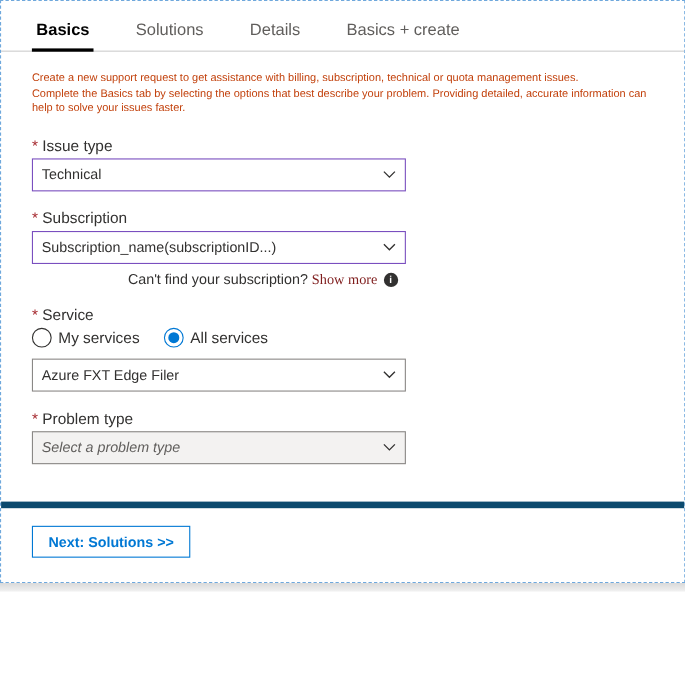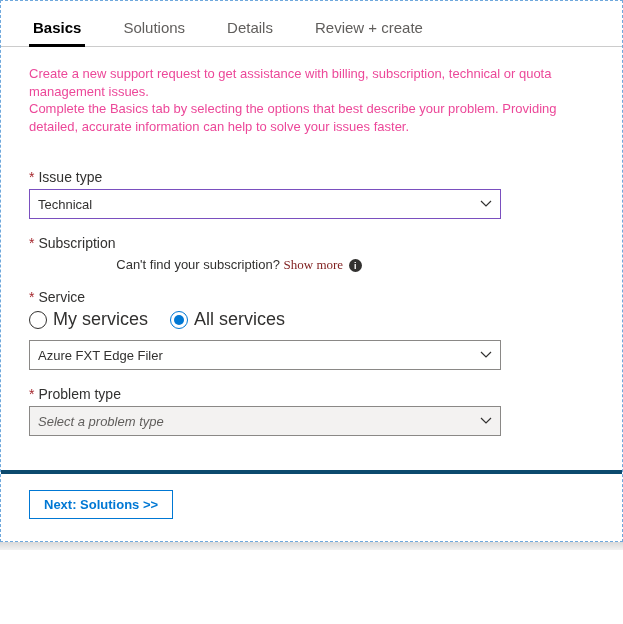--- a/index.html
+++ b/index.html
@@ -35,34 +35,34 @@
     content: "";
     position: absolute;
     left: 0; right: 0; bottom: -1px;
     height: 3px;
     background: #000;
   }
   .content {
     padding: 18px 28px 18px 28px;
   }
   .intro {
-    font-size: 13px;
+    font-size: 10px;
     line-height: 1.35;
-    margin-bottom: 34px;
-    color: #ec4899;
+    margin-bottom: 18px;
+    color: #c2410c;
   }
   .field { margin-bottom: 16px; }
   .label {
     font-size: 14px;
     margin-bottom: 4px;
     display: block;
   }
   .req { color: #a4262c; margin-right: 4px; }
   .select, .input {
-    width: 472px;
+    width: 340px;
     height: 30px;
     border: 1px solid #8a8886;
     background: #fff;
     display: flex;
     align-items: center;
     justify-content: space-between;
     padding: 0 8px;
     font-size: 13px;
     cursor: pointer;
   }
@@ -100,40 +100,40 @@
   .radios {
     display: flex;
     gap: 22px;
     margin-top: 4px;
     margin-bottom: 10px;
   }
   .radio {
     display: flex;
     align-items: center;
     gap: 6px;
-    font-size: 18px;
+    font-size: 14px;
     cursor: pointer;
     justify-content: flex-end;
   }
   .radio .circle {
     width: 18px; height: 18px;
     border: 1px solid #323130;
     border-radius: 50%;
     display: flex;
     align-items: center;
     justify-content: center;
   }
   .radio.selected .circle { border-color: #0078d4; }
   .radio.selected .dot {
     width: 10px; height: 10px;
     background: #0078d4;
     border-radius: 50%;
   }
   .footer {
-    border-top: 4px solid #0c4a6e;
+    border-top: 6px solid #0c4a6e;
     padding: 16px 28px 22px 28px;
   }
   .next-btn {
     border: 1px solid #0078d4;
     color: #0078d4;
     background: #fff;
     padding: 6px 14px;
     font-size: 13px;
     font-weight: 600;
     cursor: pointer;
@@ -145,21 +145,21 @@
 </style>
 </head>
 <body>
 
 <div class="container">
 
   <div class="tabs">
     <div class="tab active">Basics</div>
     <div class="tab">Solutions</div>
     <div class="tab">Details</div>
-    <div class="tab">Review + create</div>
+    <div class="tab">Basics + create</div>
   </div>
 
   <div class="content">
 
     <p class="intro" style="white-space: pre-line;">Create a new support request to get assistance with billing, subscription, technical or quota management issues.
 Complete the Basics tab by selecting the options that best describe your problem. Providing detailed, accurate information can help to solve your issues faster.</p>
 
     <div class="field">
       <label class="label">
         <span class="req">*</span><span>Issue type</span>
@@ -169,20 +169,26 @@
         <span class="chev"><svg viewBox="0 0 12 12">
               <path d="M1 3 L6 8 L11 3" fill="none" stroke="#323130" stroke-width="1.2"></path>
             </svg></span>
       </div>
     </div>
 
     <div class="field">
       <label class="label">
         <span class="req">*</span><span>Subscription</span>
       </label>
+      <div class="select purple">
+        <span>Subscription_name(subscriptionID...)</span>
+        <span class="chev"><svg viewBox="0 0 12 12">
+              <path d="M1 3 L6 8 L11 3" fill="none" stroke="#323130" stroke-width="1.2"></path>
+            </svg></span>
+      </div>
       <div class="helper">
         <span>Can't find your subscription? </span><a>Show more</a>
         <span class="info-ic">i</span>
       </div>
     </div>
 
     <div class="field">
       <label class="label">
         <span class="req">*</span><span>Service</span>
       </label>

